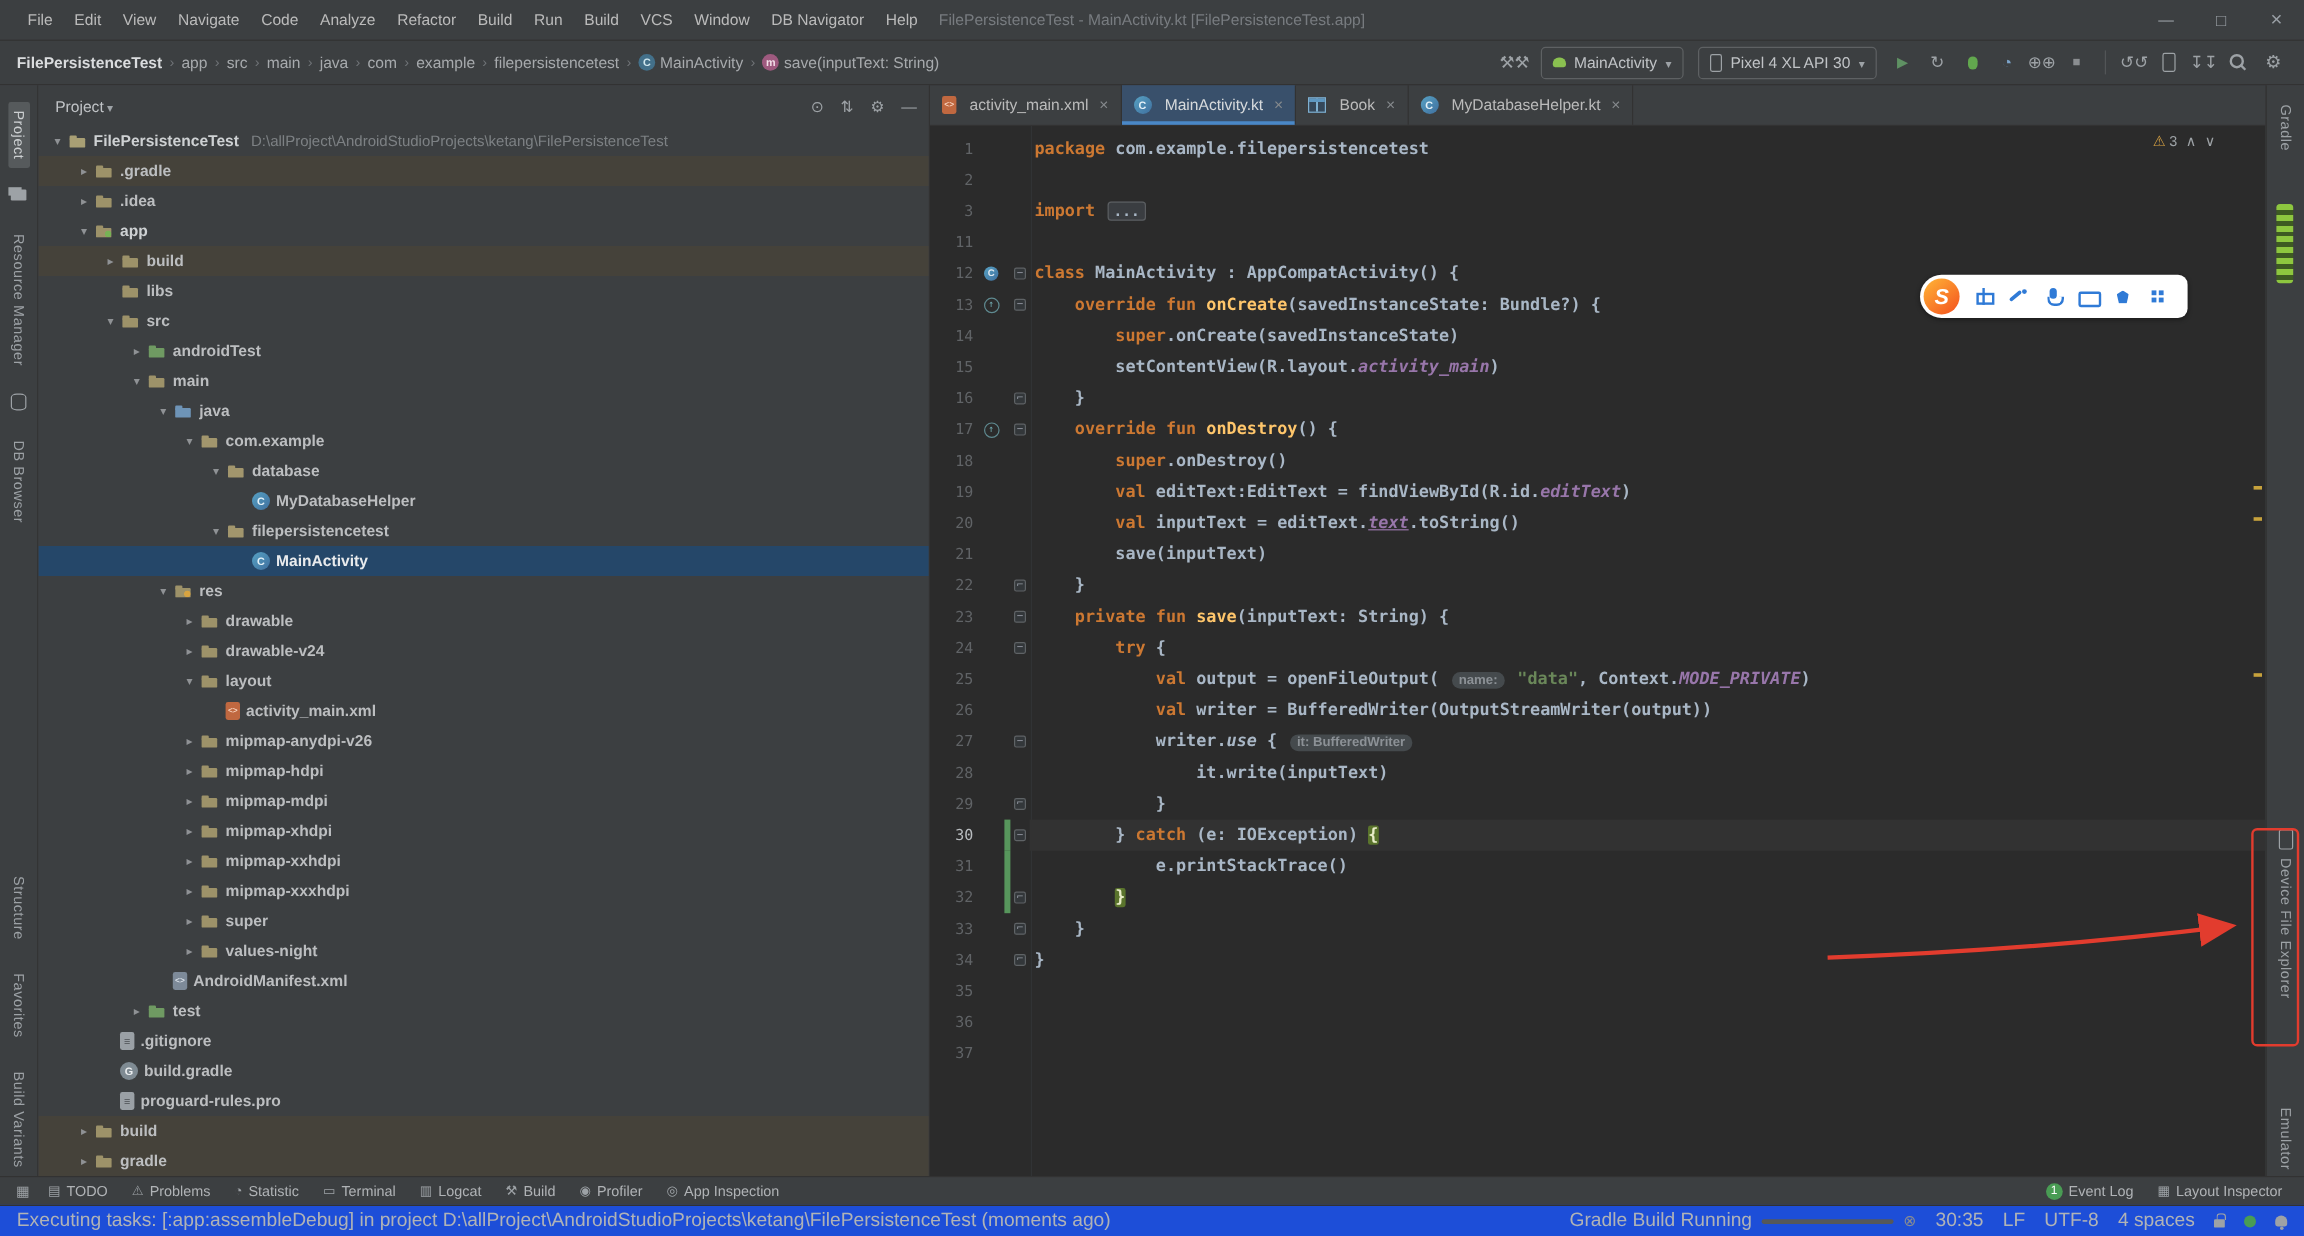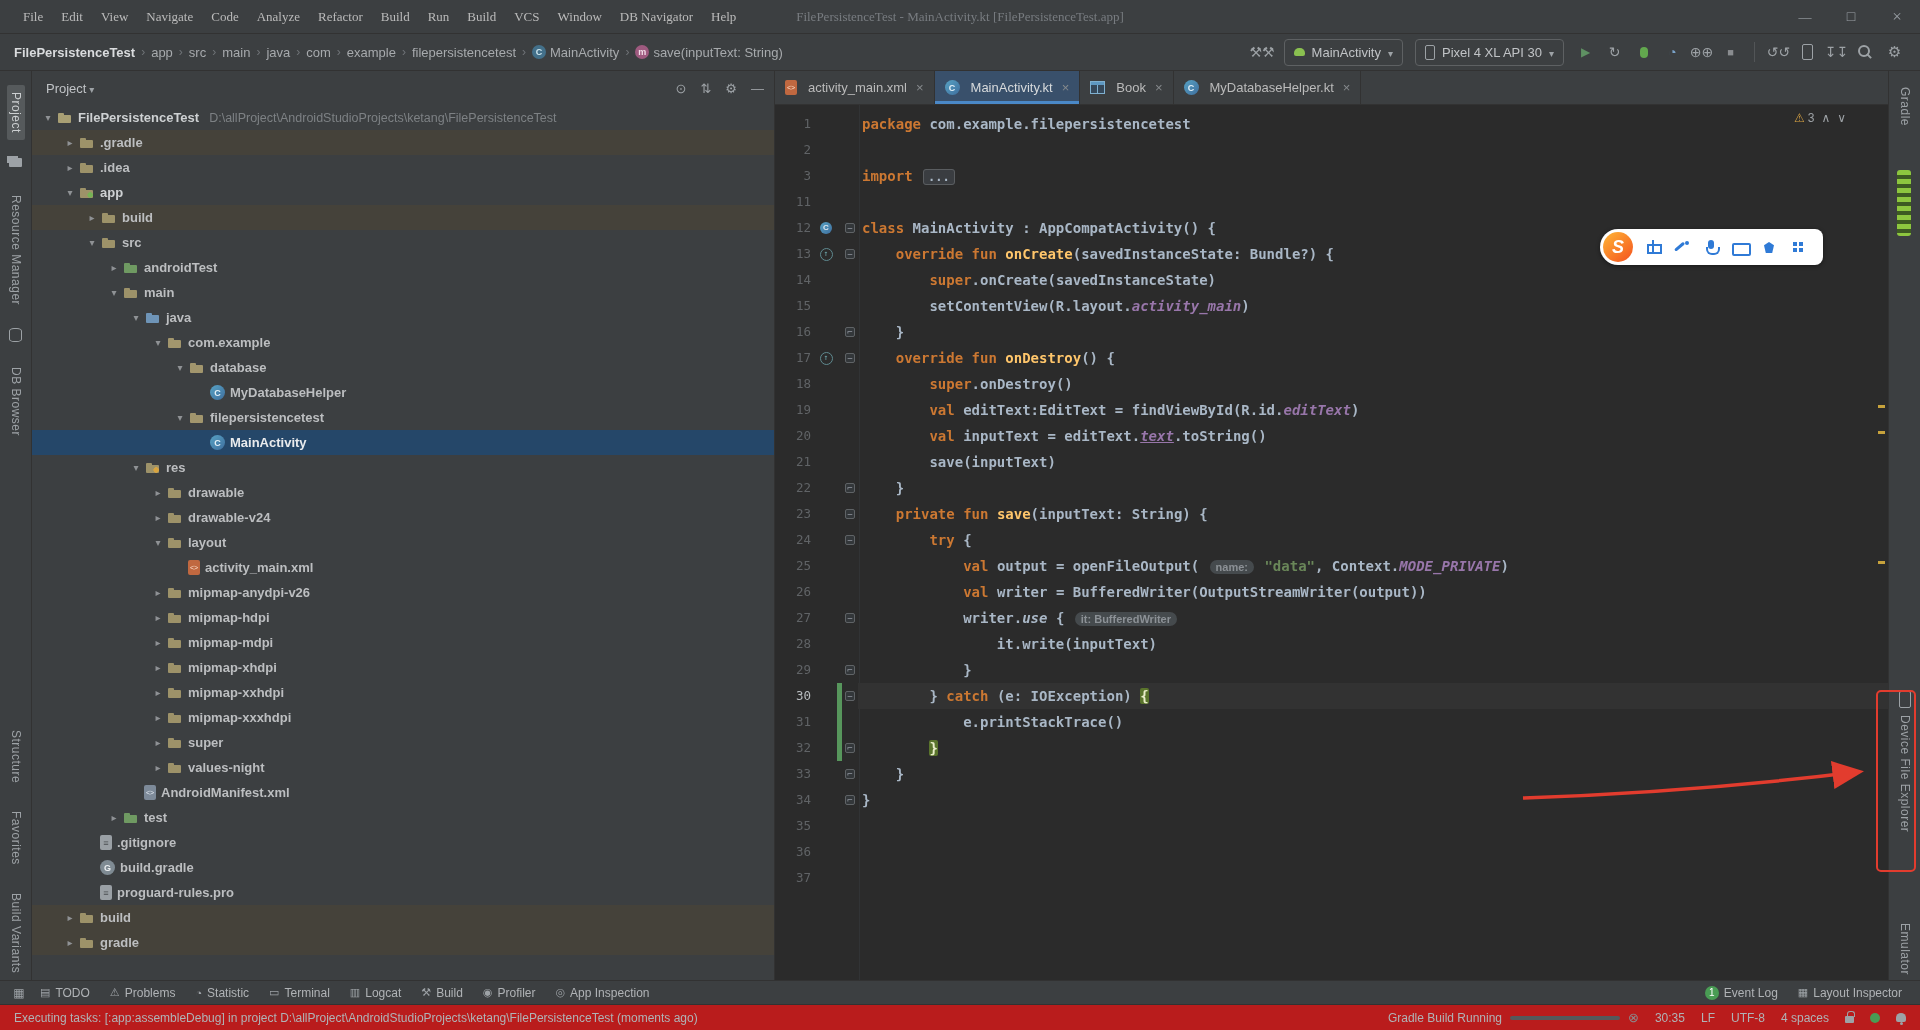--- a/index.html
+++ b/index.html
@@ -1,21 +1,21 @@
 <!DOCTYPE html>
 <html><head>
 <meta charset="utf-8">
 <style>
   * { margin:0; padding:0; box-sizing:border-box; }
   html,body { width:1920px; height:1030px; overflow:hidden; background:#2b2b2b;
     font-family:"Liberation Sans", sans-serif; font-size:13px; color:#bbbbbb; }
   .window { position:relative; width:1920px; height:1030px; display:flex; flex-direction:column; background:#3c3f41; }
 
   
-  .titlebar { height:34px; flex:none; display:flex; align-items:center; background:#3c3f41; border-bottom:1px solid #323232; position:relative;font-family:Liberation Serif, serif; }
+  .titlebar { height:34px; flex:none; display:flex; align-items:center; background:#3c3f41; border-bottom:1px solid #323232; position:relative; }
   .menus { display:flex; padding-left:14px; }
   .menu-item { padding:0 9px; line-height:33px; color:#bbbbbb; white-space:nowrap; }
   .window-title { position:absolute; left:50%; transform:translateX(-50%); color:#787c80; white-space:nowrap; }
   .win-controls { margin-left:auto; display:flex; }
   .win-btn { width:46px; height:33px; display:flex; align-items:center; justify-content:center; color:#9aa0a6; font-size:13px; }
   .wc-min::before { content:'—'; } .wc-max::before { content:'□'; font-size:14px; } .wc-close::before { content:'×'; font-size:17px; }
 
   
   .navbar { height:37px; flex:none; display:flex; align-items:center; background:#3c3f41; border-bottom:1px solid #323232; padding:0 12px; }
   .breadcrumbs { display:flex; align-items:center; white-space:nowrap; min-width:0; overflow:hidden; }
@@ -189,22 +189,22 @@
   .tw-switch { width:22px; text-align:center; color:#9da2a6; }
   .tw-switch::before { content:'▦'; }
   .twgroup { display:flex; align-items:center; }
   .twgroup.right { margin-left:auto; }
   .twb { display:flex; align-items:center; gap:5px; padding:0 10px; height:24px; white-space:nowrap; }
   .twb .ic { font-size:11px; color:#9da2a6; }
   .badge { width:14px; height:14px; border-radius:50%; background:#499c54; color:#fff; font-size:10px;
     display:flex; align-items:center; justify-content:center; }
 
   
-  .statusbar { height:26px; flex:none; background:#b91c1c; border-top:1px solid #323232; display:flex; align-items:center;
-    padding:0 14px; font-size:12px; color:#b0b3b6; }
+  .statusbar { height:26px; flex:none; background:#1d4ed8; border-top:1px solid #323232; display:flex; align-items:center;
+    padding:0 14px; font-size:16px; color:#b0b3b6; }
   .sb-right { margin-left:auto; display:flex; align-items:center; gap:16px; }
   .progress { display:flex; align-items:center; gap:8px; }
   .pbar { width:110px; height:4px; background:#55585a; border-radius:2px; overflow:hidden; }
   .pfill { height:100%; background:#8a8d90; }
   .pcancel::before { content:'⊗'; color:#8a8d90; font-size:13px; }
   .ic-lock { width:9px; height:7px; background:#9da2a6; border-radius:1px; position:relative; margin-top:4px; display:inline-block; }
   .ic-lock::before { content:''; position:absolute; top:-5px; left:1.5px; width:6px; height:5px;
     border:1.5px solid #9da2a6; border-bottom:none; border-radius:3px 3px 0 0; }
   .ic-green { width:10px; height:10px; border-radius:50%; background:#499c54; display:inline-block; }
   .ic-bell { width:10px; height:9px; background:#9da2a6; border-radius:50% 50% 2px 2px; position:relative; display:inline-block; }
@@ -362,20 +362,25 @@
             <span class="chev">▾</span>
             <span class="ti ti-module"></span>
             <span class="lbl">app</span>
           </div>
           <div class="trow excluded" style="padding-left: 52px;">
             <span class="chev">▸</span>
             <span class="ti ti-folder"></span>
             <span class="lbl">build</span>
           </div>
           <div class="trow" style="padding-left: 52px;">
+            <span class="chev"></span>
+            <span class="ti ti-folder"></span>
+            <span class="lbl">libs</span>
+          </div>
+          <div class="trow" style="padding-left: 52px;">
             <span class="chev">▾</span>
             <span class="ti ti-folder"></span>
             <span class="lbl">src</span>
           </div>
           <div class="trow" style="padding-left: 74px;">
             <span class="chev">▸</span>
             <span class="ti ti-folder-test"></span>
             <span class="lbl">androidTest</span>
           </div>
           <div class="trow" style="padding-left: 74px;">

